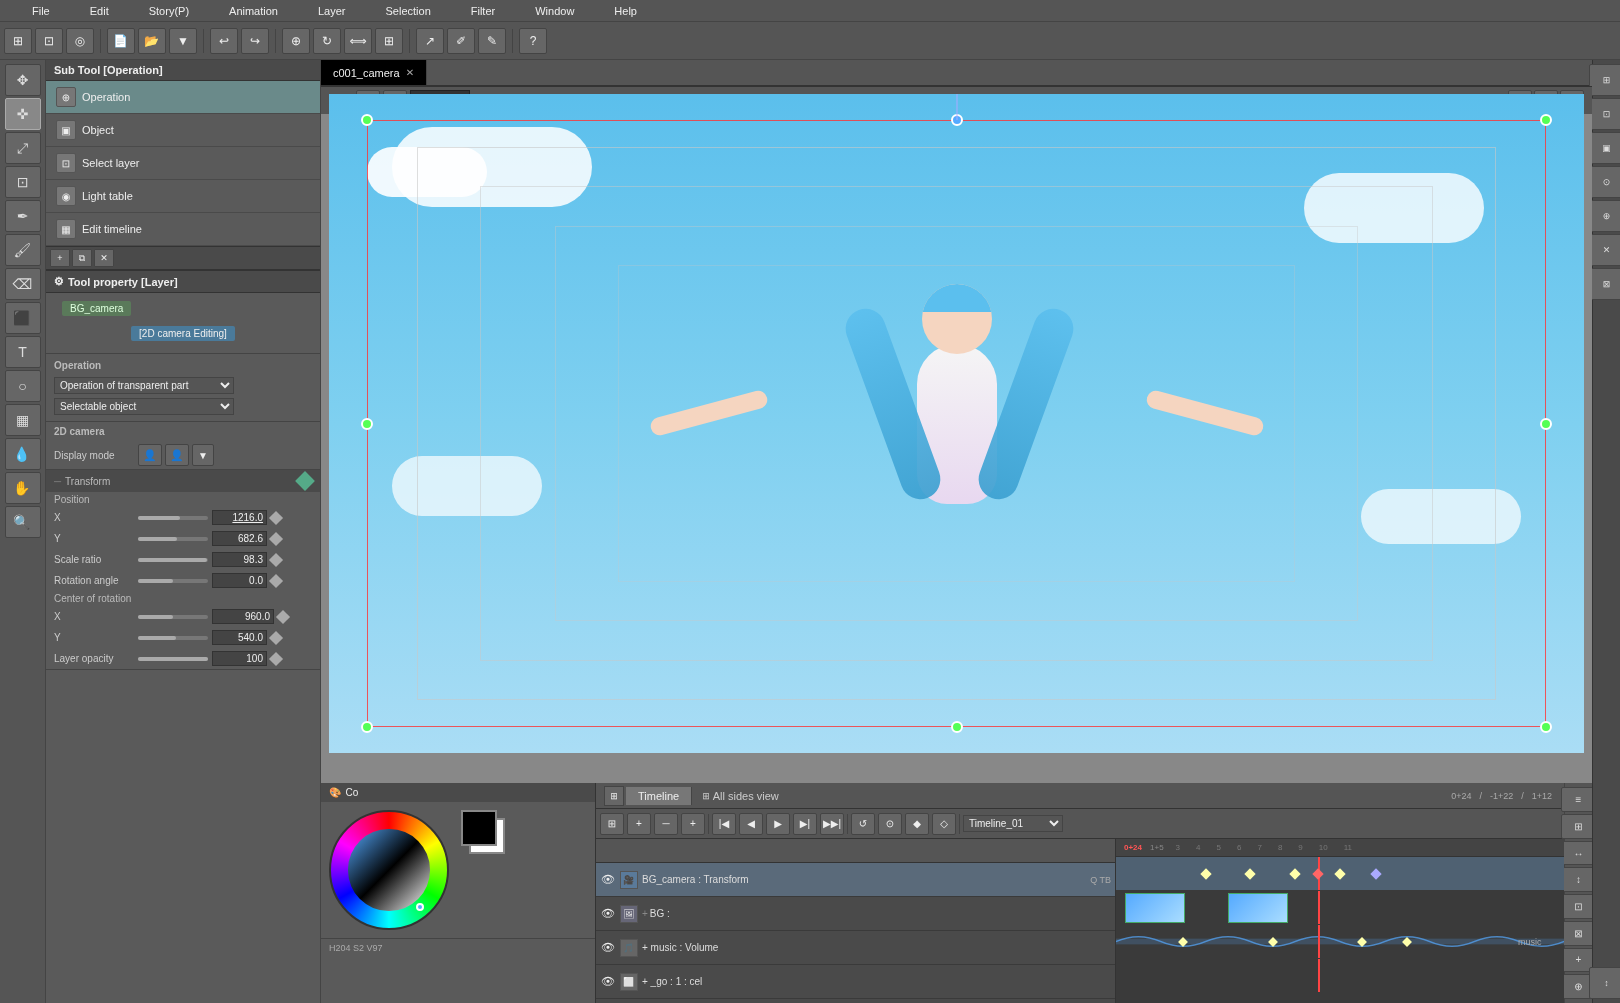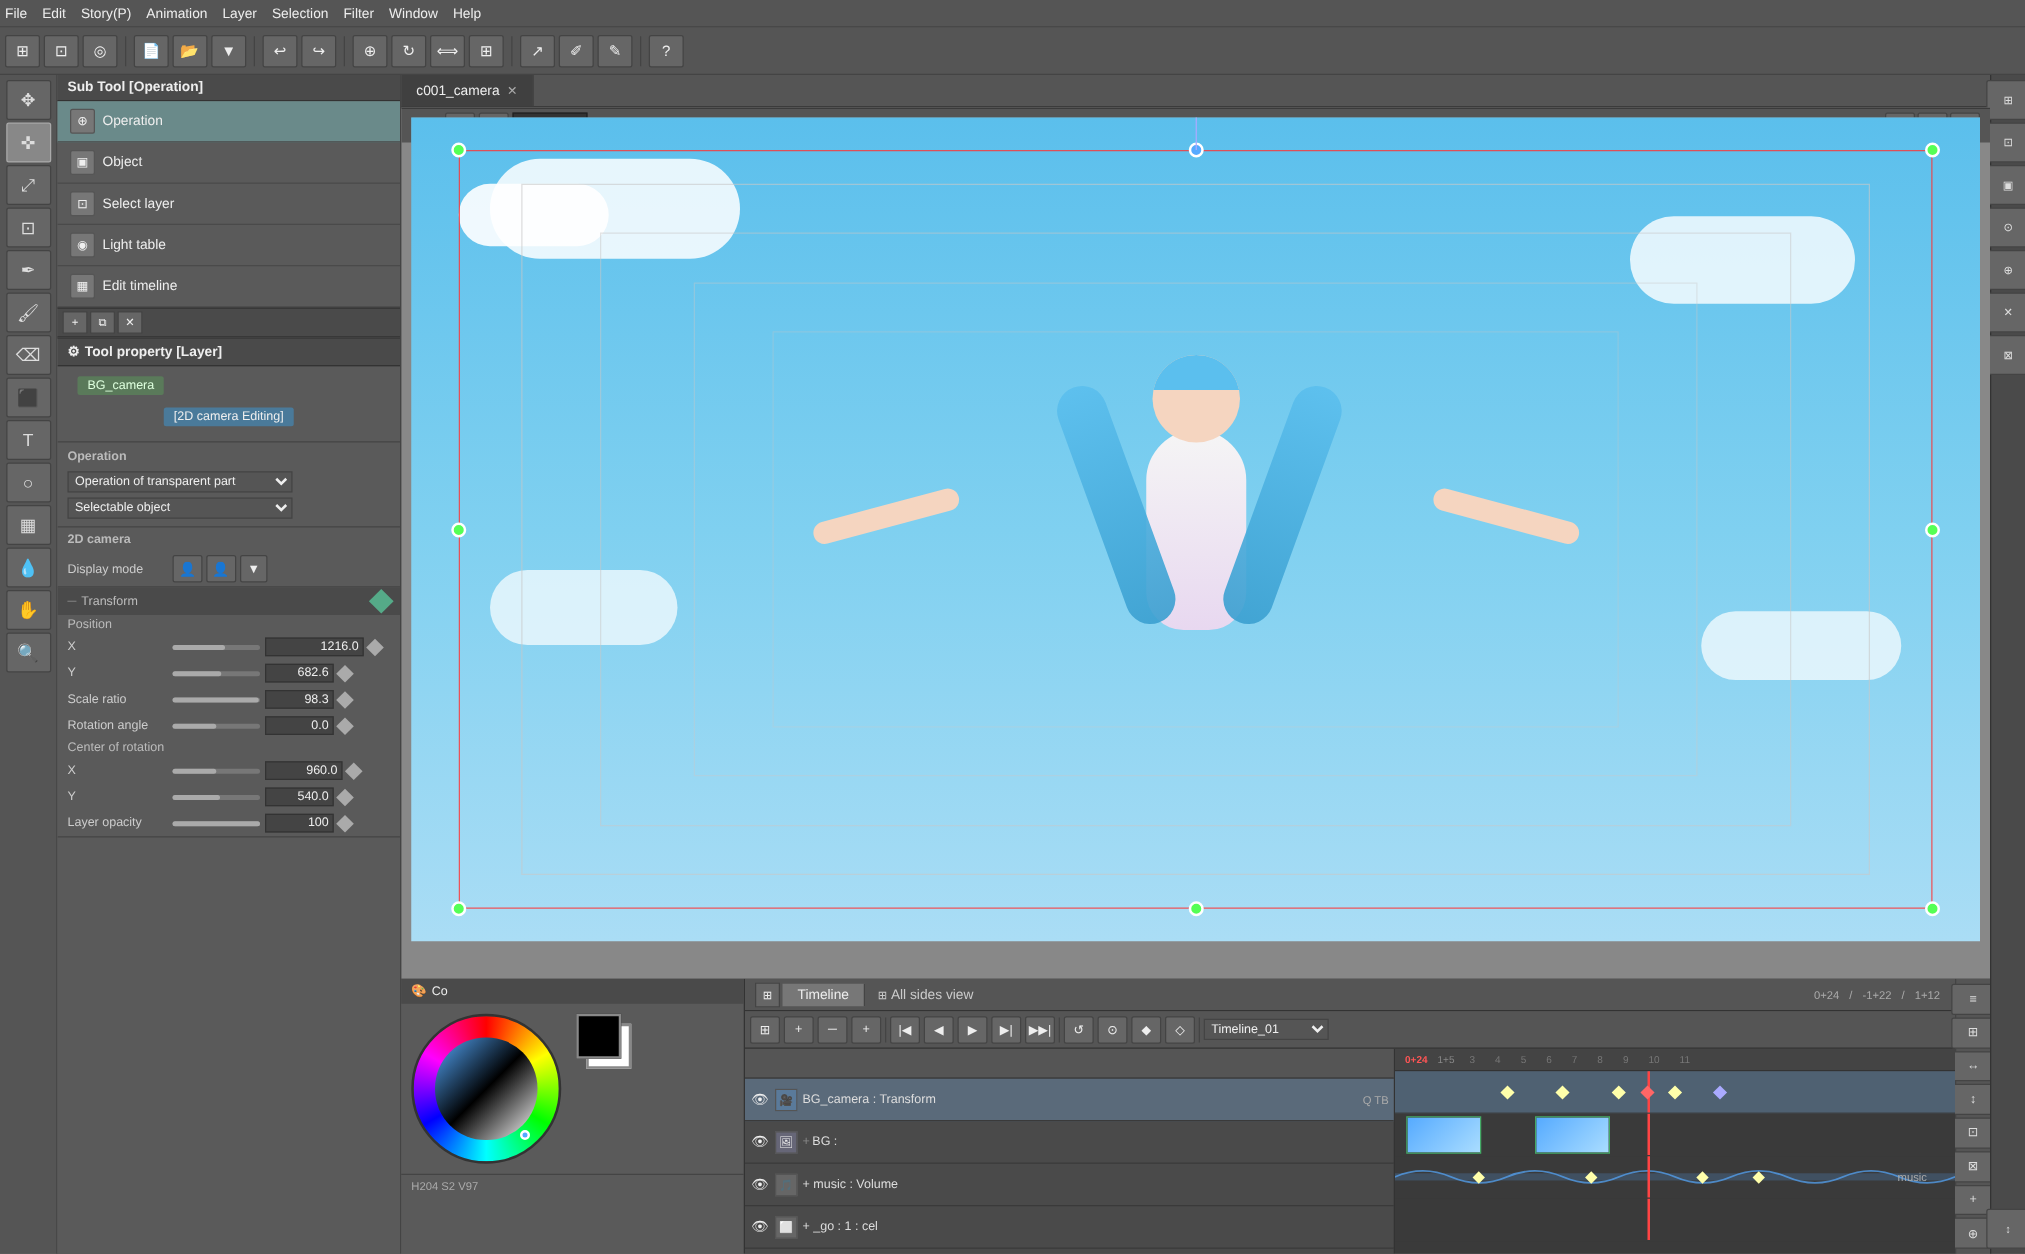--- a/index.html
+++ b/index.html
@@ -1,20 +1,20 @@
 <!DOCTYPE html>
 <html><head>
   <meta charset="utf-8">
   <style>
     * { margin: 0; padding: 0; box-sizing: border-box; }
     body { width: 1620px; height: 1003px; background: #555; font-family: Arial, sans-serif; font-size: 11px; color: #eee; overflow: hidden; }
 
     
     .menubar { display: flex; align-items: center; background: #555; height: 22px; border-bottom: 1px solid #444; padding: 0 4px; gap: 12px; }
-    .menubar span { font-size: 11px; color: #eee; cursor: pointer; }
+    .menubar span { font-size: 11px; color: #eee; cursor: pointer; margin-left: 28px; }
 
     
     .toolbar { display: flex; align-items: center; background: #555; height: 38px; border-bottom: 1px solid #444; padding: 0 4px; gap: 3px; }
     .toolbar-btn { background: #666; border: 1px solid #444; width: 28px; height: 26px; display: flex; align-items: center; justify-content: center; cursor: pointer; color: #eee; font-size: 12px; border-radius: 2px; }
     .toolbar-sep { width: 1px; height: 24px; background: #444; margin: 0 3px; }
 
     
     .main-layout { display: flex; height: calc(1003px - 60px); }
 
     
@@ -39,21 +39,21 @@
     .prop-select { background: #555; border: 1px solid #444; color: #eee; font-size: 10px; width: 180px; padding: 1px; }
     .prop-slider { width: 80px; height: 4px; background: #777; border-radius: 2px; position: relative; }
     .prop-slider-fill { height: 100%; background: #aaa; border-radius: 2px; }
     .diamond-btn { width: 14px; height: 14px; background: #aaa; transform: rotate(45deg); cursor: pointer; flex-shrink: 0; }
     .diamond-btn-green { width: 14px; height: 14px; background: #5a8; transform: rotate(45deg); cursor: pointer; flex-shrink: 0; }
 
     
     .canvas-area { flex: 1; background: #444; display: flex; flex-direction: column; overflow: hidden; }
     .canvas-tabs { background: #555; height: 26px; display: flex; align-items: center; border-bottom: 1px solid #333; }
     .canvas-tab { padding: 4px 12px; background: #666; border-right: 1px solid #444; font-size: 11px; cursor: pointer; height: 100%; display: flex; align-items: center; gap: 6px; }
-    .canvas-tab.active { background: #404040; text-align: center; }
+    .canvas-tab.active { background: #000000; text-align: center; }
     .tab-close { color: #aaa; font-size: 10px; }
     .canvas-viewport { flex: 1; position: relative; overflow: hidden; background: #888; }
 
     
     .canvas-bottom { height: 28px; background: #555; border-top: 1px solid #333; display: flex; align-items: center; padding: 0 8px; gap: 8px; font-size: 10px; color: #ccc; }
 
     
     .right-panel { width: 28px; background: #555; border-left: 1px solid #444; display: flex; flex-direction: column; align-items: center; padding: 4px 0; gap: 2px; flex-shrink: 0; }
     .timeline-tabs { display: flex; align-items: center; background: #555; height: 26px; border-bottom: 1px solid #333; padding: 0 4px; }
     .timeline-tab { padding: 3px 12px; background: #666; border-right: 1px solid #444; font-size: 11px; cursor: pointer; height: 100%; display: flex; align-items: center; }
@@ -234,21 +234,21 @@
           <span style="font-size:10px;color:#bbb;font-weight:normal;">Transform</span>
           <div class="diamond-btn-green" style="margin-left:auto;"></div>
         </div>
 
         <div style="padding:2px 8px; font-size:10px; color:#bbb;">Position</div>
         <div class="prop-row">
           <span class="prop-label">X</span>
           <div class="prop-slider" style="width:70px;">
               <div class="prop-slider-fill" style="width:60%;"></div>
             </div>
-          <input class="prop-input" type="text" value="1216.0" style="width: 79px;">
+          <input class="prop-input" type="text" value="1216.0" style="width: 55px; text-decoration: underline;">
           <div class="diamond-btn" style="width:10px;height:10px;"></div>
         </div>
         <div class="prop-row">
           <span class="prop-label">Y</span>
           <div class="prop-slider" style="width:70px;">
               <div class="prop-slider-fill" style="width:55%;"></div>
             </div>
           <input class="prop-input" type="text" value="682.6" style="width: 55px;">
           <div class="diamond-btn" style="width:10px;height:10px;"></div>
         </div>

